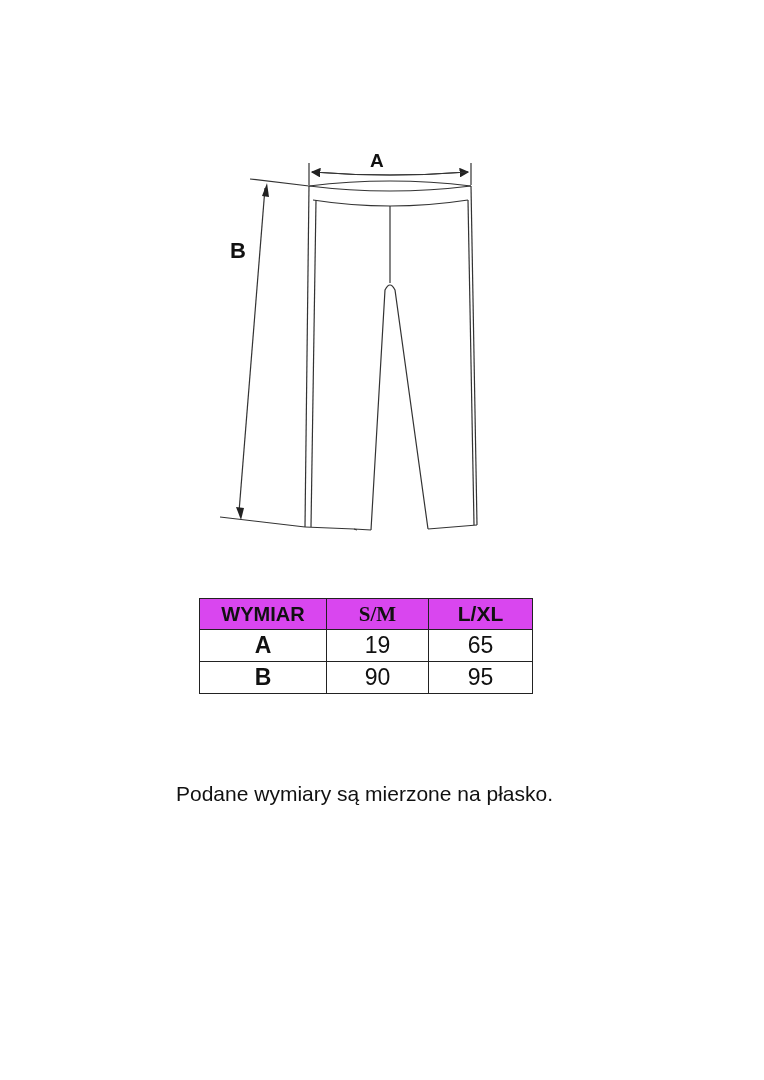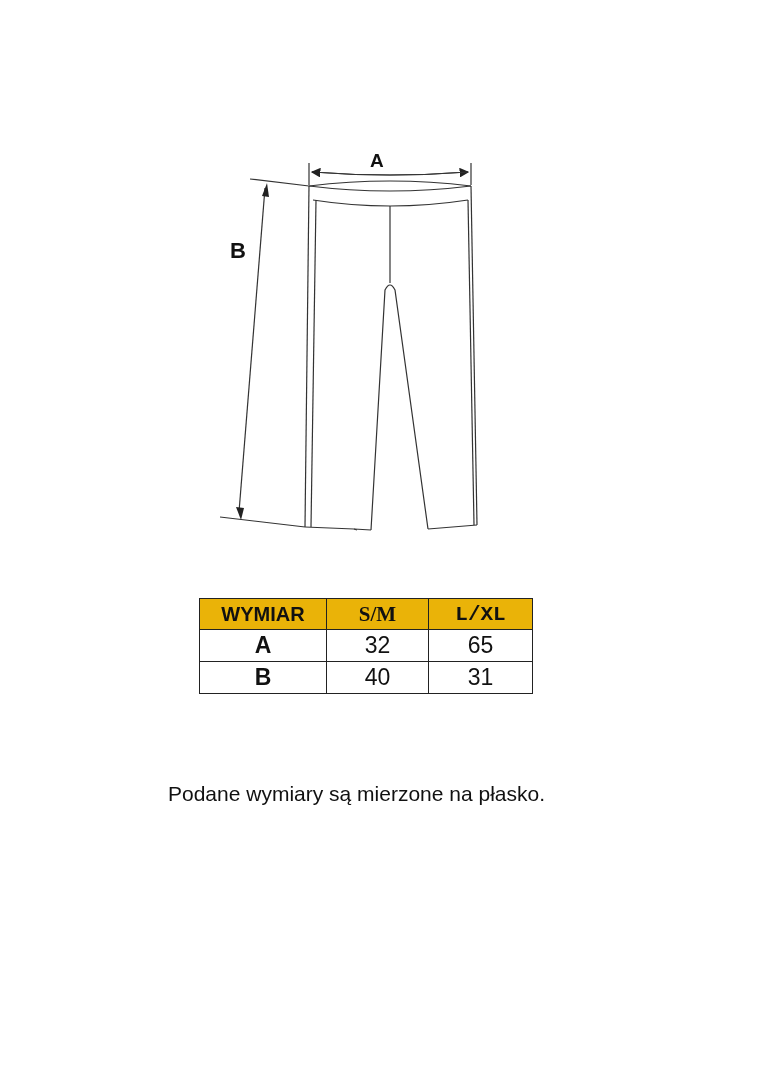--- a/index.html
+++ b/index.html
@@ -7,25 +7,25 @@
            font-family: "Liberation Sans", sans-serif; color: #111; }
     #diagram { position: absolute; left: 0; top: 0; width: 764px; height: 560px; }
     .lbl { position: absolute; font-weight: bold; font-family: "Liberation Sans", sans-serif; color: #111; }
     #label-a { left: 370px; top: 150px; font-size: 19px; }
     #label-b { left: 230px; top: 238px; font-size: 22px; }
     table.size-table { position: absolute; left: 199px; top: 598px; border-collapse: collapse;
                        font-family: "Liberation Sans", sans-serif; }
     table.size-table td, table.size-table th {
       border: 1.5px solid #222; text-align: center; padding: 0; height: 31px; font-size: 23px; color: #111;
     }
-    table.size-table th { background: #eab308; font-weight: bold; font-size: 21px; height: 30px; }
+    table.size-table th { background: #d946ef; font-weight: bold; font-size: 21px; height: 30px; }
     table.size-table th.c0 { font-size: 20px; }
-    .col0 { width: 126px; } .col1 { width: 101px; font-family: Liberation Serif, serif; } .col2 { width: 103px; font-family: Liberation Mono, monospace; }
+    .col0 { width: 126px; } .col1 { width: 101px; font-family: Liberation Serif, serif; } .col2 { width: 103px; }
     td.rowh { font-weight: bold; }
-    #note { position: absolute; left: 168px; top: 782px; font-size: 21px; color: #111; }
+    #note { position: absolute; left: 176px; top: 782px; font-size: 21px; color: #111; }
   </style>
 </head>
 <body>
 
 <div id="diagram">
   <svg width="764" height="560" viewBox="0 0 764 560">
     <defs>
       <marker id="arrow" markerWidth="8" markerHeight="8" refX="7" refY="4" orient="auto">
         <path d="M0,0 L8,4 L0,8 Z" fill="#222"></path>
       </marker>
@@ -68,24 +68,24 @@
 
 <table class="size-table">
   <tbody>
       <tr>
     <th class="col0 c0">WYMIAR</th>
     <th class="col1">S/M</th>
     <th class="col2">L/XL</th>
   </tr>
   <tr>
     <td class="rowh">A</td>
-    <td>32</td>
+    <td>19</td>
     <td>65</td>
   </tr>
   <tr>
     <td class="rowh">B</td>
-    <td>40</td>
-    <td>31</td>
+    <td>90</td>
+    <td>95</td>
   </tr>
 </tbody>
   </table>
 
 <div id="note">Podane wymiary są mierzone na płasko.</div>
 
 </body></html>

